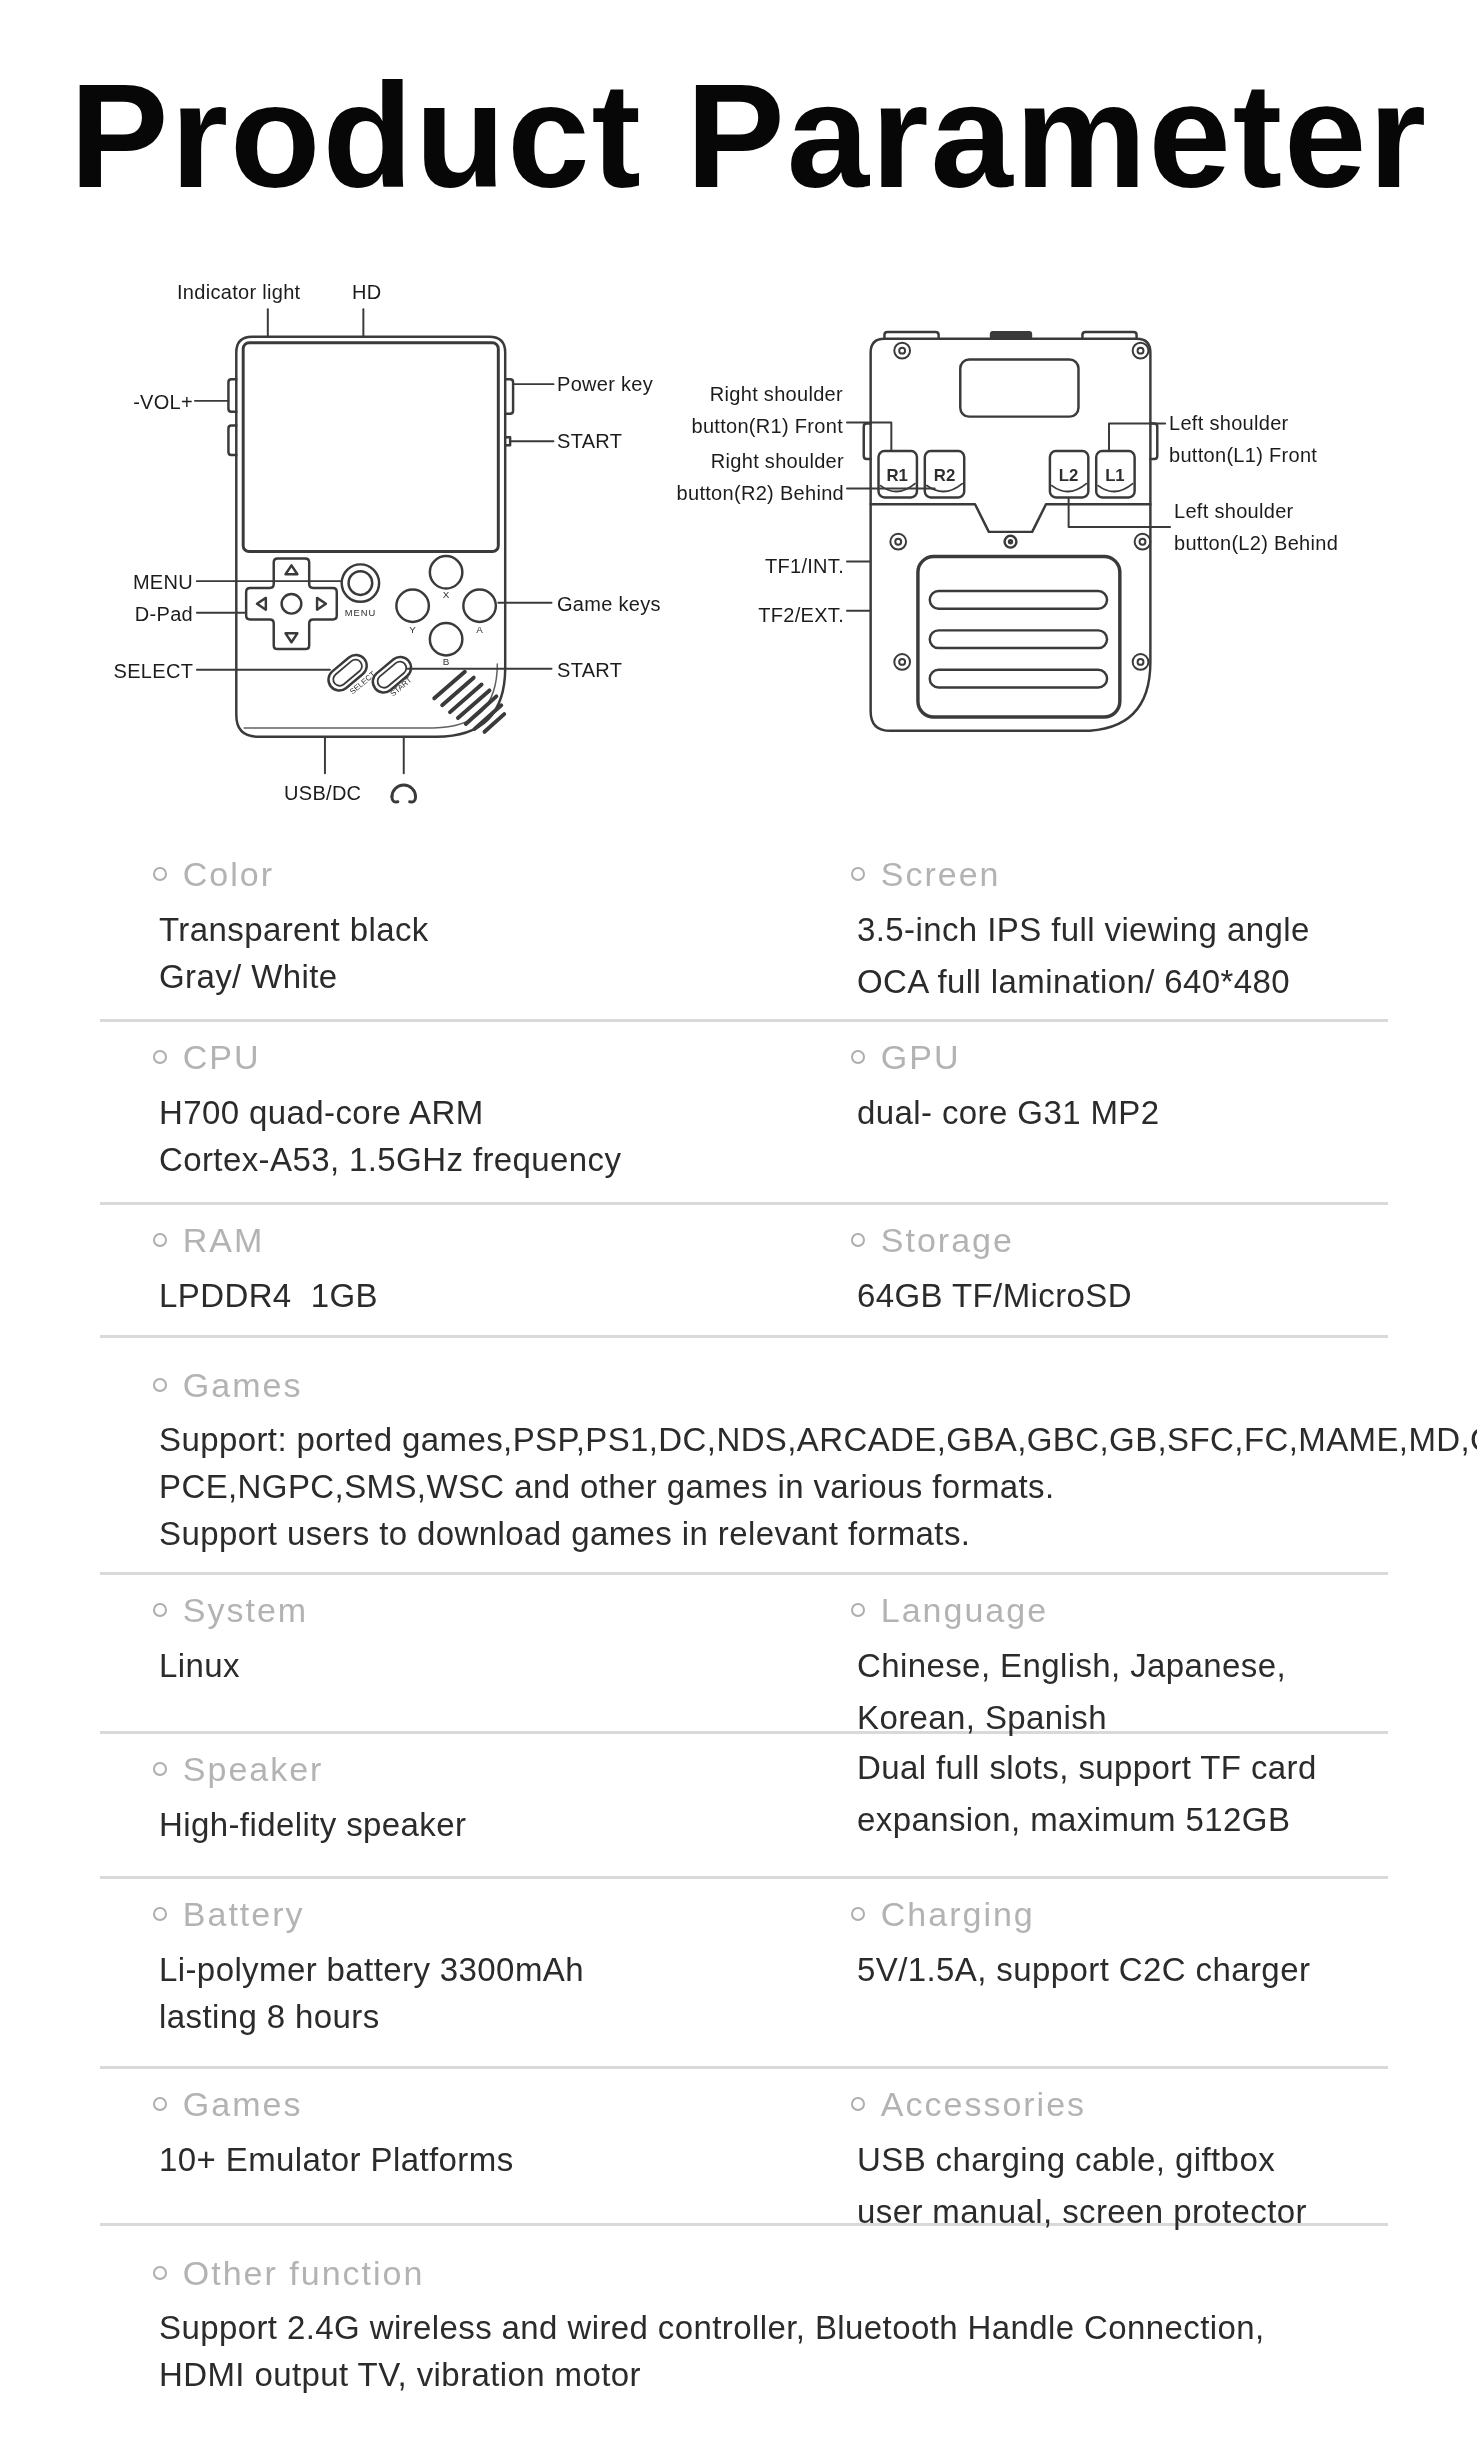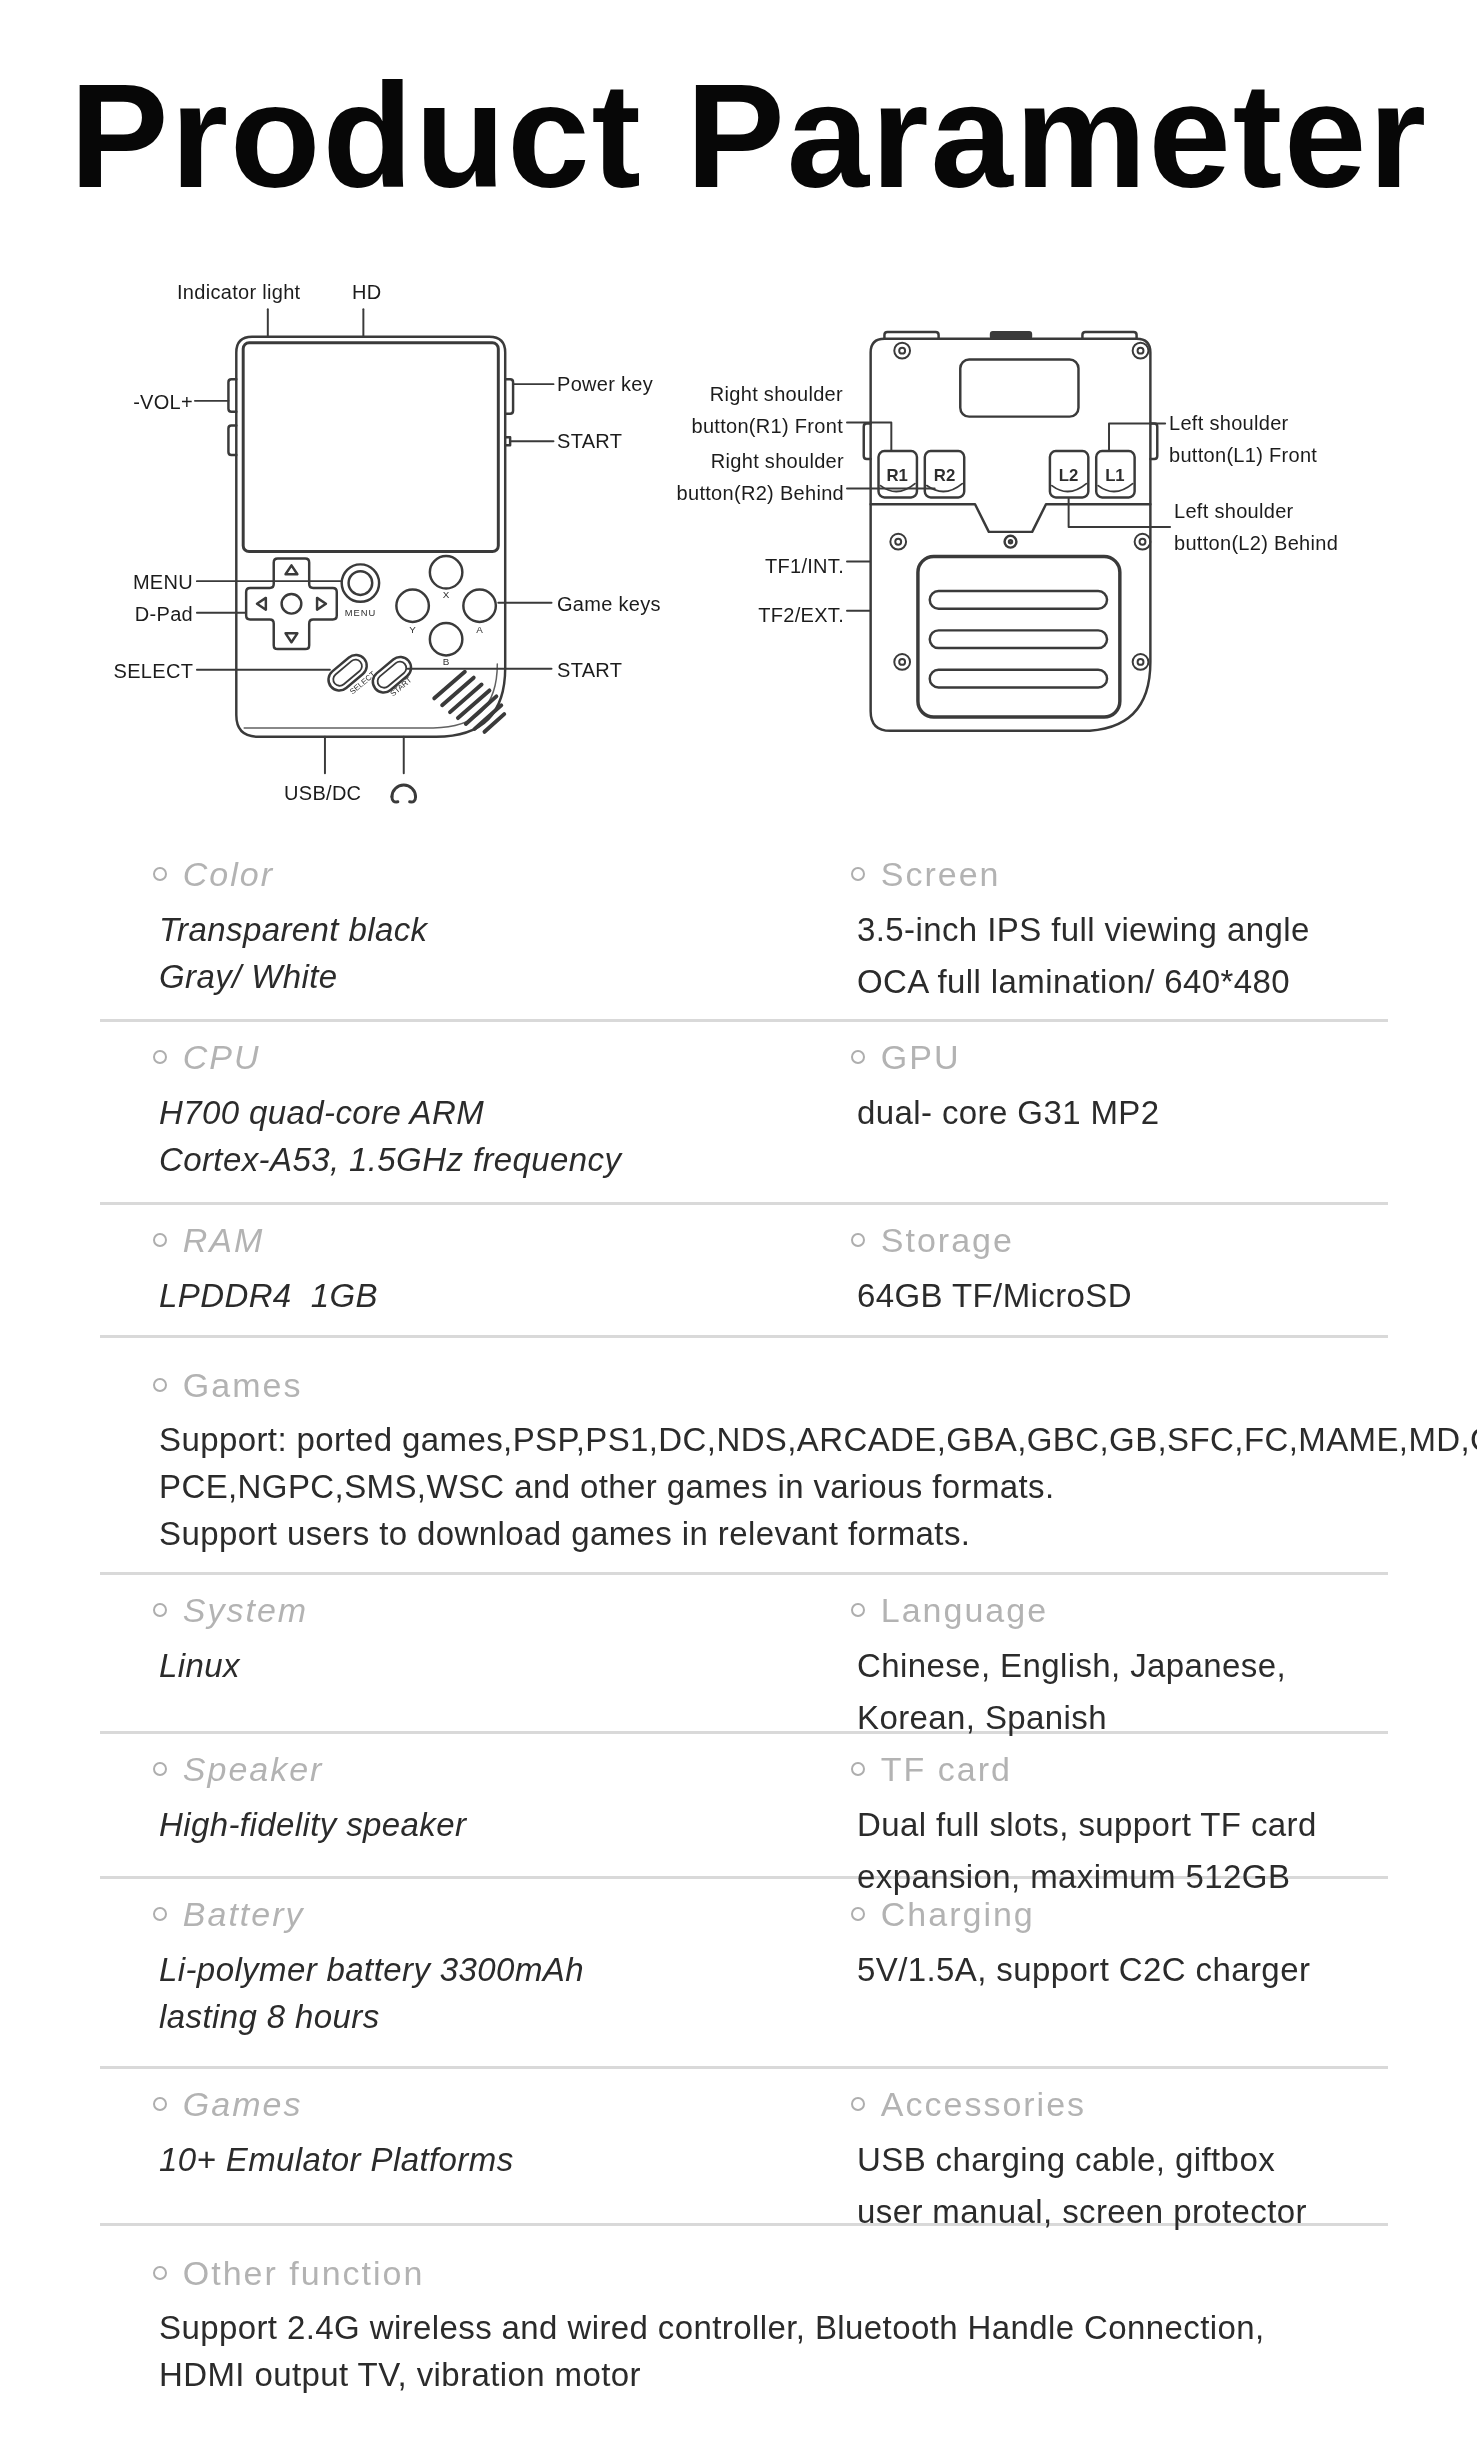--- a/index.html
+++ b/index.html
@@ -17,21 +17,21 @@
   .dlab{position:absolute;font-size:20px;line-height:31.5px;color:#1c1c1c;letter-spacing:0.3px;white-space:nowrap;}
   .dlab.pre{white-space:pre-line;}
   .ra{text-align:right;}
   .svgtxt{fill:#2e2e2e;stroke:none;font-family:"Liberation Sans",sans-serif;}
 
   
   .spec-table{position:absolute;left:100px;top:839px;width:1288px;}
   .srow{position:relative;border-bottom:3px solid #d9d9d9;}
   .srow.last{border-bottom:none;}
   .cell{position:absolute;top:0;}
-  .cell.l{left:59px;width:650px;font-style:italic;}
+  .cell.l{left:59px;width:650px;}
   .cell.r{left:757px;width:552px;}
   .cell.f{left:59px;width:1271px;}
   .lab{display:flex;align-items:center;gap:15.8px;margin-left:-5.9px;padding-top:13.8px;
        font-size:34px;line-height:43px;color:#b3b3b3;letter-spacing:2px;}
   .roomy .lab{padding-top:25.6px;}
   .bullet{width:9.9px;height:9.9px;border:2.5px solid #aeaeae;border-radius:50%;flex:0 0 auto;}
   .vals{margin-top:9.9px;color:#2b2b2b;font-size:33px;letter-spacing:0.4px;}
   .vals.tight{margin-top:2px;}
   .vline{line-height:47px;white-space:pre;}
   .tight .vline{line-height:37px;margin-top:15px;}
@@ -311,24 +311,20 @@
     <div class="cell l">
       <div class="lab">
           <span class="bullet"></span>
           <span>Speaker</span>
         </div>
       <div class="vals loose">
           <div class="vline">High-fidelity speaker</div>
         </div>
     </div>
     <div class="cell r">
-      <div class="lab">
-          <span class="bullet"></span>
-          <span>TF card</span>
-        </div>
       <div class="vals tight">
           <div class="vline">Dual full slots, support TF card</div>
           <div class="vline">expansion, maximum 512GB</div>
         </div>
     </div>
   </div>
 
   <div class="srow" style="height:187px;">
     <div class="cell l">
       <div class="lab">

